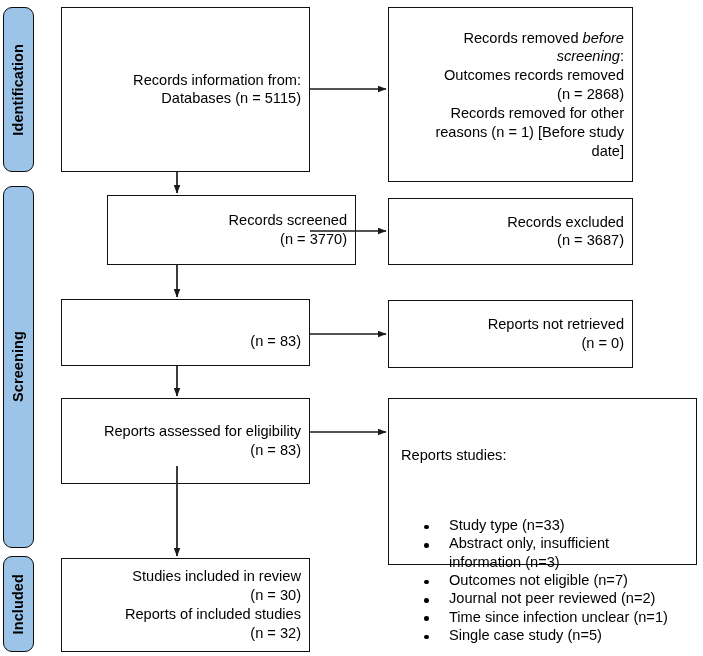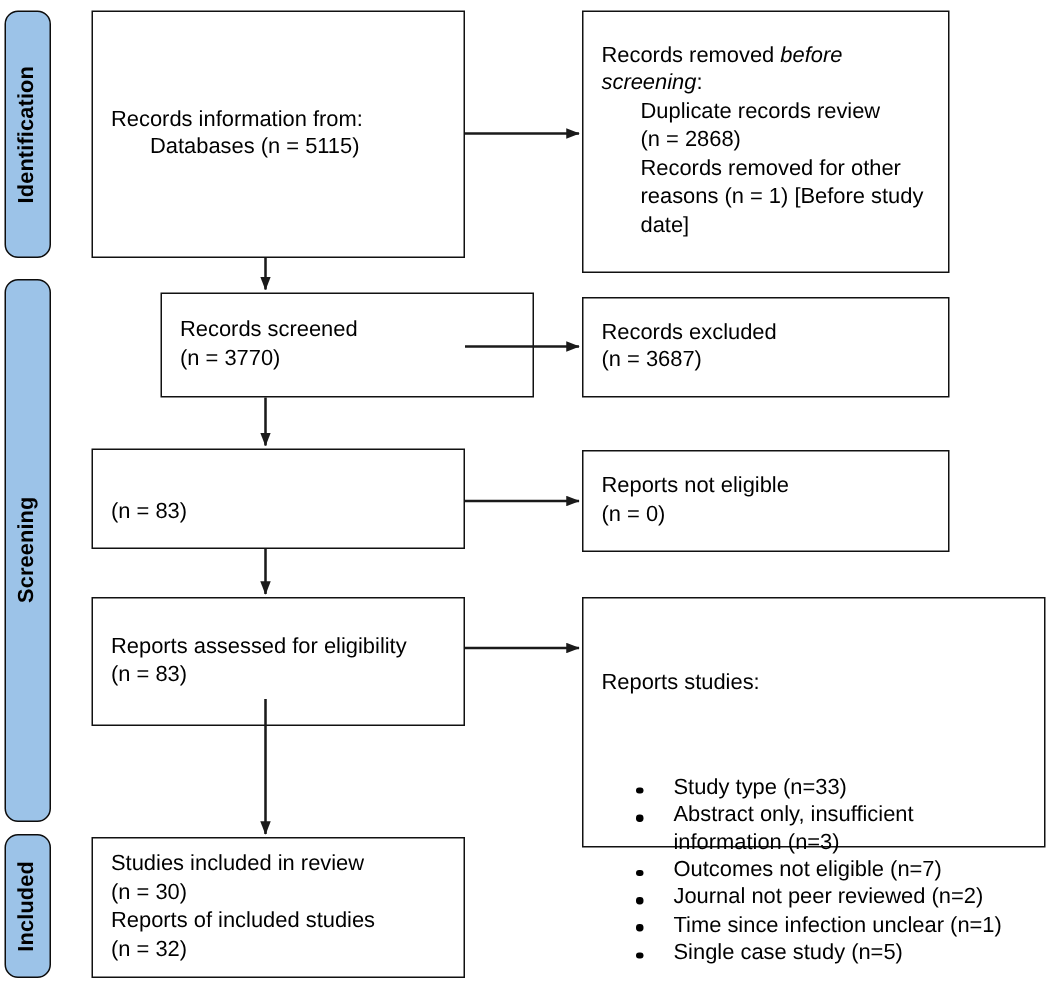--- a/index.html
+++ b/index.html
@@ -61,20 +61,21 @@
     position: absolute;
     left: 12px;
     right: 8px;
     font-size: 14.6px;
     line-height: 1.30;
     white-space: pre-wrap;
   }
   .flow-box.vc .box-text {
     top: 50%;
     transform: translateY(-50%);
+    text-align: right;
   }
   .flow-box.vt .box-text {
     top: 9px;
   }
 
   
   #box-identified   { left: 61px; top: 7px;   width: 249px; height: 165px; }
   #box-screened     { left: 61px; top: 195px; width: 249px; height: 70px; margin-left: 46px;  }
   #box-sought       { left: 61px; top: 299px; width: 249px; height: 67px;  }
   #box-assessed     { left: 61px; top: 398px; width: 249px; height: 86px;  }
@@ -149,29 +150,29 @@
 
   <div class="flow-box vc" id="box-assessed">
     <div class="box-text"><span>Reports assessed for eligibility</span><br><span>(n = 83)</span></div>
   </div>
 
   <div class="flow-box vc" id="box-included">
     <div class="box-text"><span>Studies included in review</span><br><span>(n = 30)</span><br><span>Reports of included studies</span><br><span>(n = 32)</span></div>
   </div>
 
   <div class="flow-box vc" id="box-removed">
-    <div class="box-text"><span>Records removed </span><span class="ital">before screening</span><span>:</span><br><span class="removed-indent">Duplicate records review</span><span class="removed-indent">(n = 2868)</span><span class="removed-indent">Records removed for other</span><span class="removed-indent">reasons (n = 1) [Before study</span><span class="removed-indent">date]</span></div>
+    <div class="box-text"><span>Records removed </span><span class="ital">before screening</span><span>:</span><br><span class="removed-indent">Outcomes records removed</span><span class="removed-indent">(n = 2868)</span><span class="removed-indent">Records removed for other</span><span class="removed-indent">reasons (n = 1) [Before study</span><span class="removed-indent">date]</span></div>
   </div>
 
   <div class="flow-box vc" id="box-excluded-rec">
     <div class="box-text"><span>Records excluded</span><br><span>(n = 3687)</span></div>
   </div>
 
   <div class="flow-box vc" id="box-not-retr">
-    <div class="box-text"><span>Reports not eligible</span><br><span>(n = 0)</span></div>
+    <div class="box-text"><span>Reports not retrieved</span><br><span>(n = 0)</span></div>
   </div>
 
   <div class="flow-box vt" id="box-rep-excluded">
     <div class="box-text">
       <span class="excl-title">Reports studies:</span>
       <ul class="excl-list" id="excl-list"><li><span class="bullet-dot"></span><span>Study type (n=33)</span></li><li><span class="bullet-dot"></span><span>Abstract only, insufficient information (n=3)</span></li><li><span class="bullet-dot"></span><span>Outcomes not eligible (n=7)</span></li><li><span class="bullet-dot"></span><span>Journal not peer reviewed (n=2)</span></li><li><span class="bullet-dot"></span><span>Time since infection unclear (n=1)</span></li><li><span class="bullet-dot"></span><span>Single case study (n=5)</span></li></ul>
     </div>
   </div>
 
   <svg id="connectors" viewBox="0 0 703 656">

